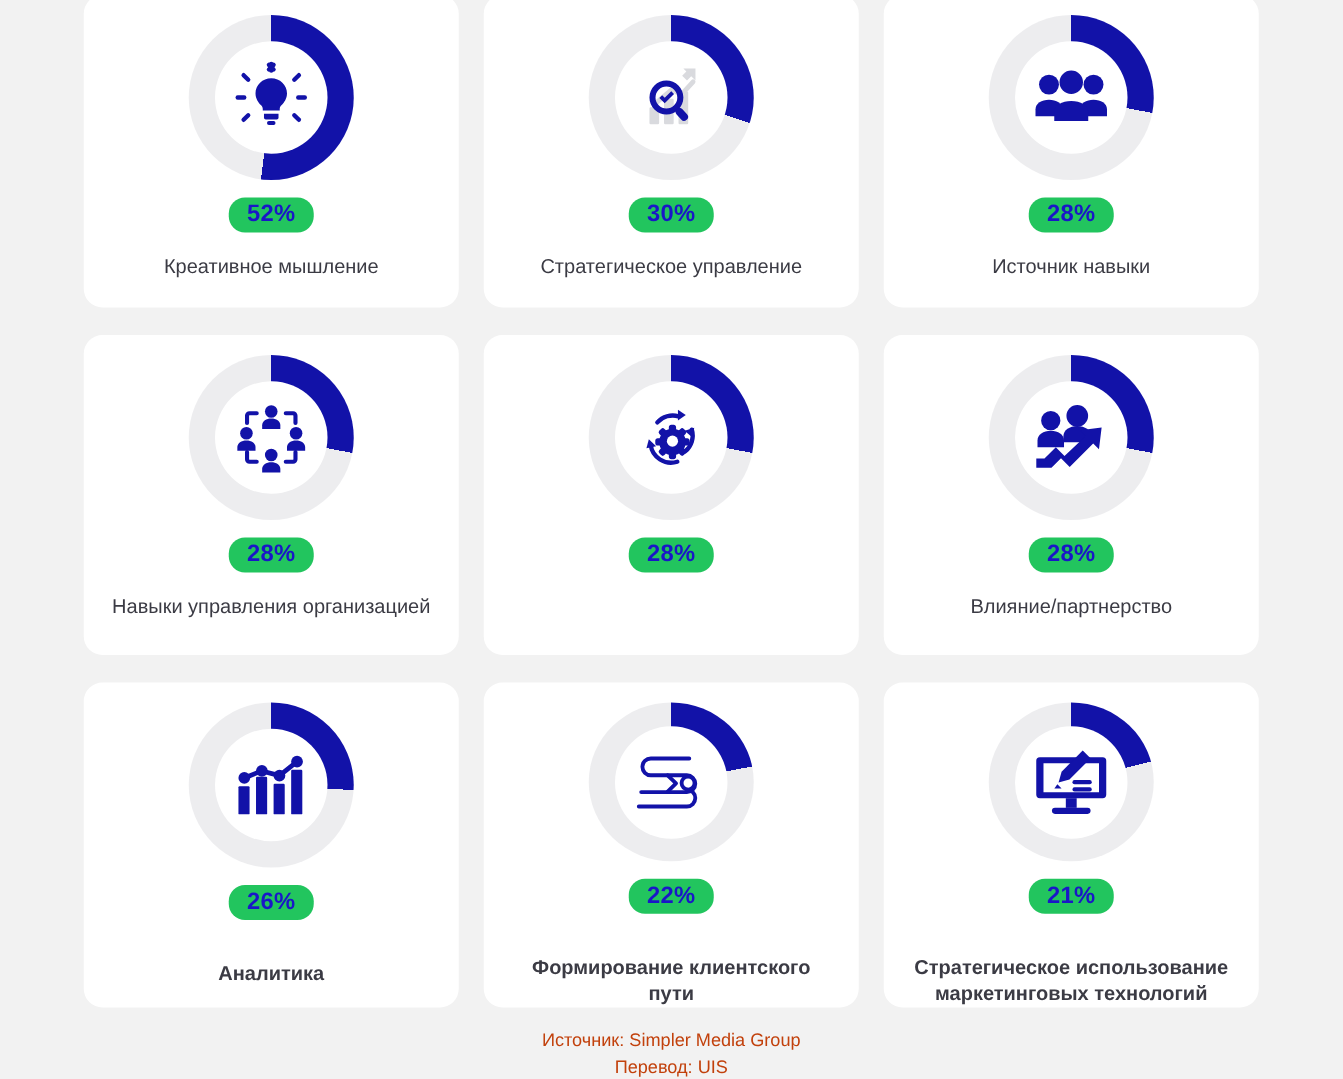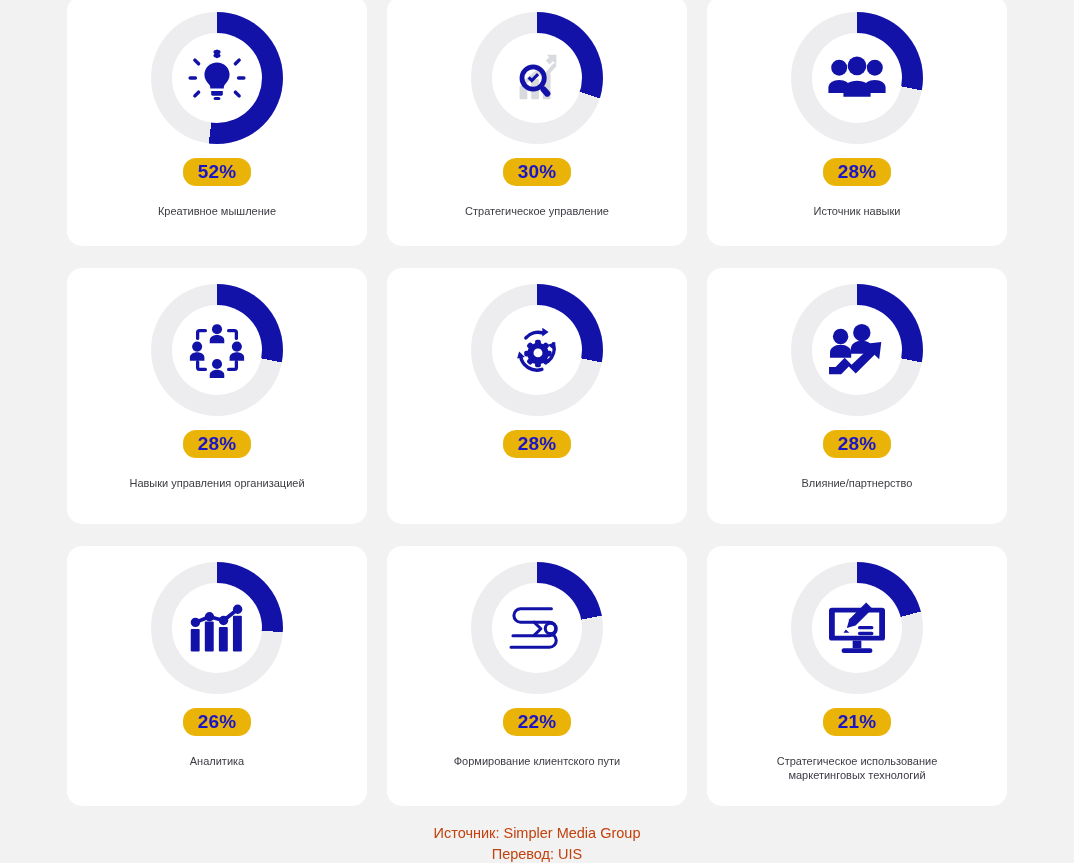--- a/index.html
+++ b/index.html
@@ -68,39 +68,39 @@
     width: 74px;
     height: 74px;
     display: flex;
     align-items: center;
     justify-content: center;
   }
   .icon-holder svg { display: block; }
 
   .pct {
     margin-top: 14px;
-    background: #eab308;
+    background: #22c55e;
     color: #1a16c8;
     font-size: 19px;
     font-weight: bold;
     letter-spacing: 0.2px;
     border-radius: 13px;
     padding: 4px 15px 5px 15px;
     line-height: 1;
   }
   .label {
     margin-top: 18px;
     color: #3b3b44;
-    font-size: 11px;
+    font-size: 16px;
     line-height: 1.28;
     text-align: center;
     max-width: 262px;
     white-space: pre-line;
   }
-  .card.r3 .label { margin-top: 18px; }
+  .card.r3 .label { margin-top: 34px; font-weight: bold; }
 
   .footer {
     position: absolute;
     left: 0;
     right: 0;
     top: 823px;
     text-align: center;
     color: #c2410c;
     font-size: 14.5px;
     line-height: 1.42;

